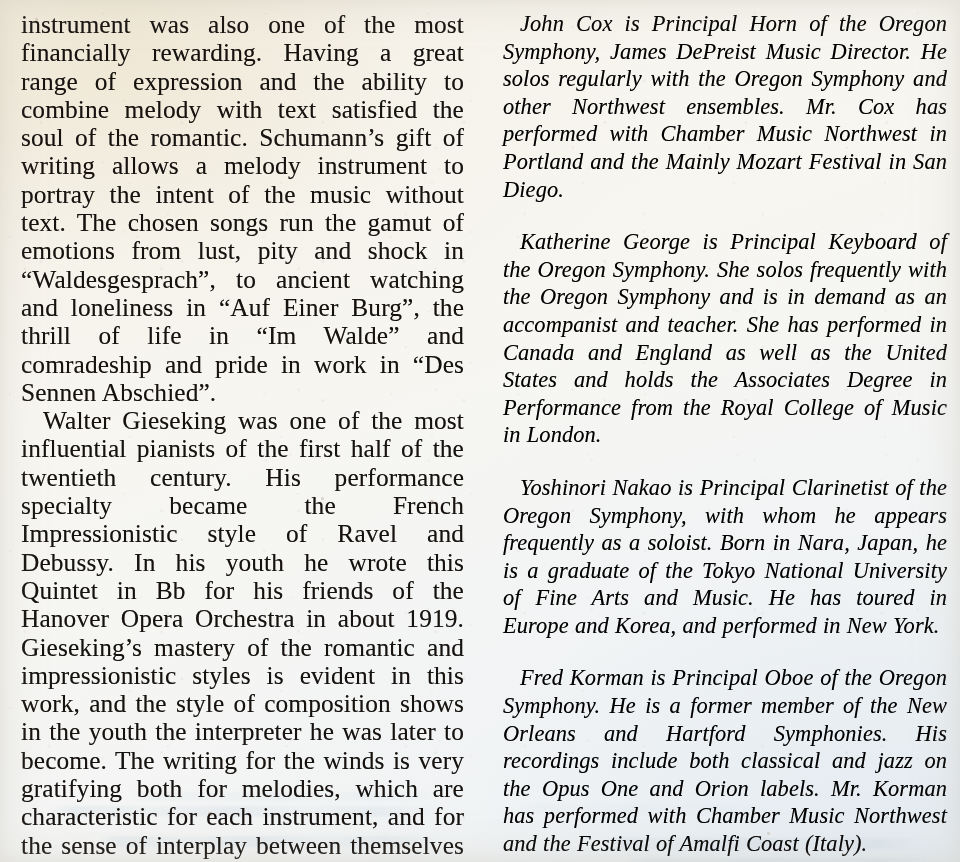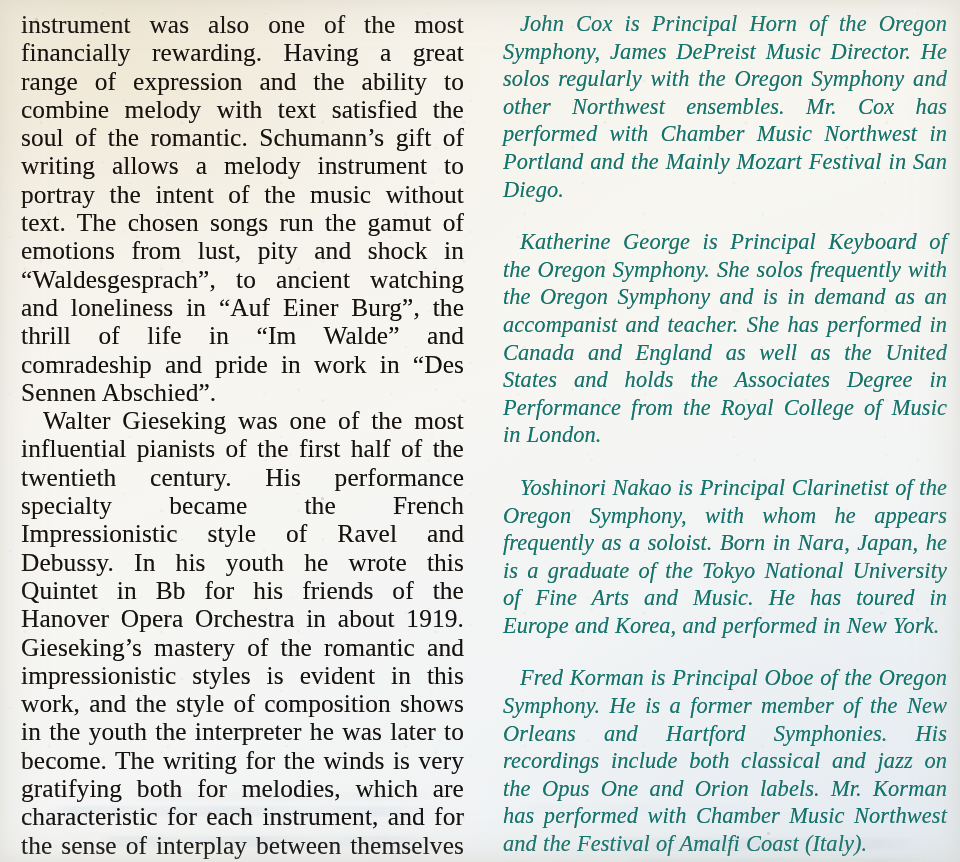--- a/index.html
+++ b/index.html
@@ -120,21 +120,21 @@
   
   .col-right p {
     margin: 0 0 25px 0;
     font-size: 22.4px;
     line-height: 27.6px;
     font-style: italic;
     text-align: justify;
     text-align-last: left;
     letter-spacing: 0.1px;
     word-spacing: 0.5px;
-    color: #0f766e;
+    color: #000000;
   }
   .col-right p:last-child {
     margin-bottom: 0;
   }
   .col-right p.bio {
     text-indent: 17px;
   }
 
   
   .ink-soften {

